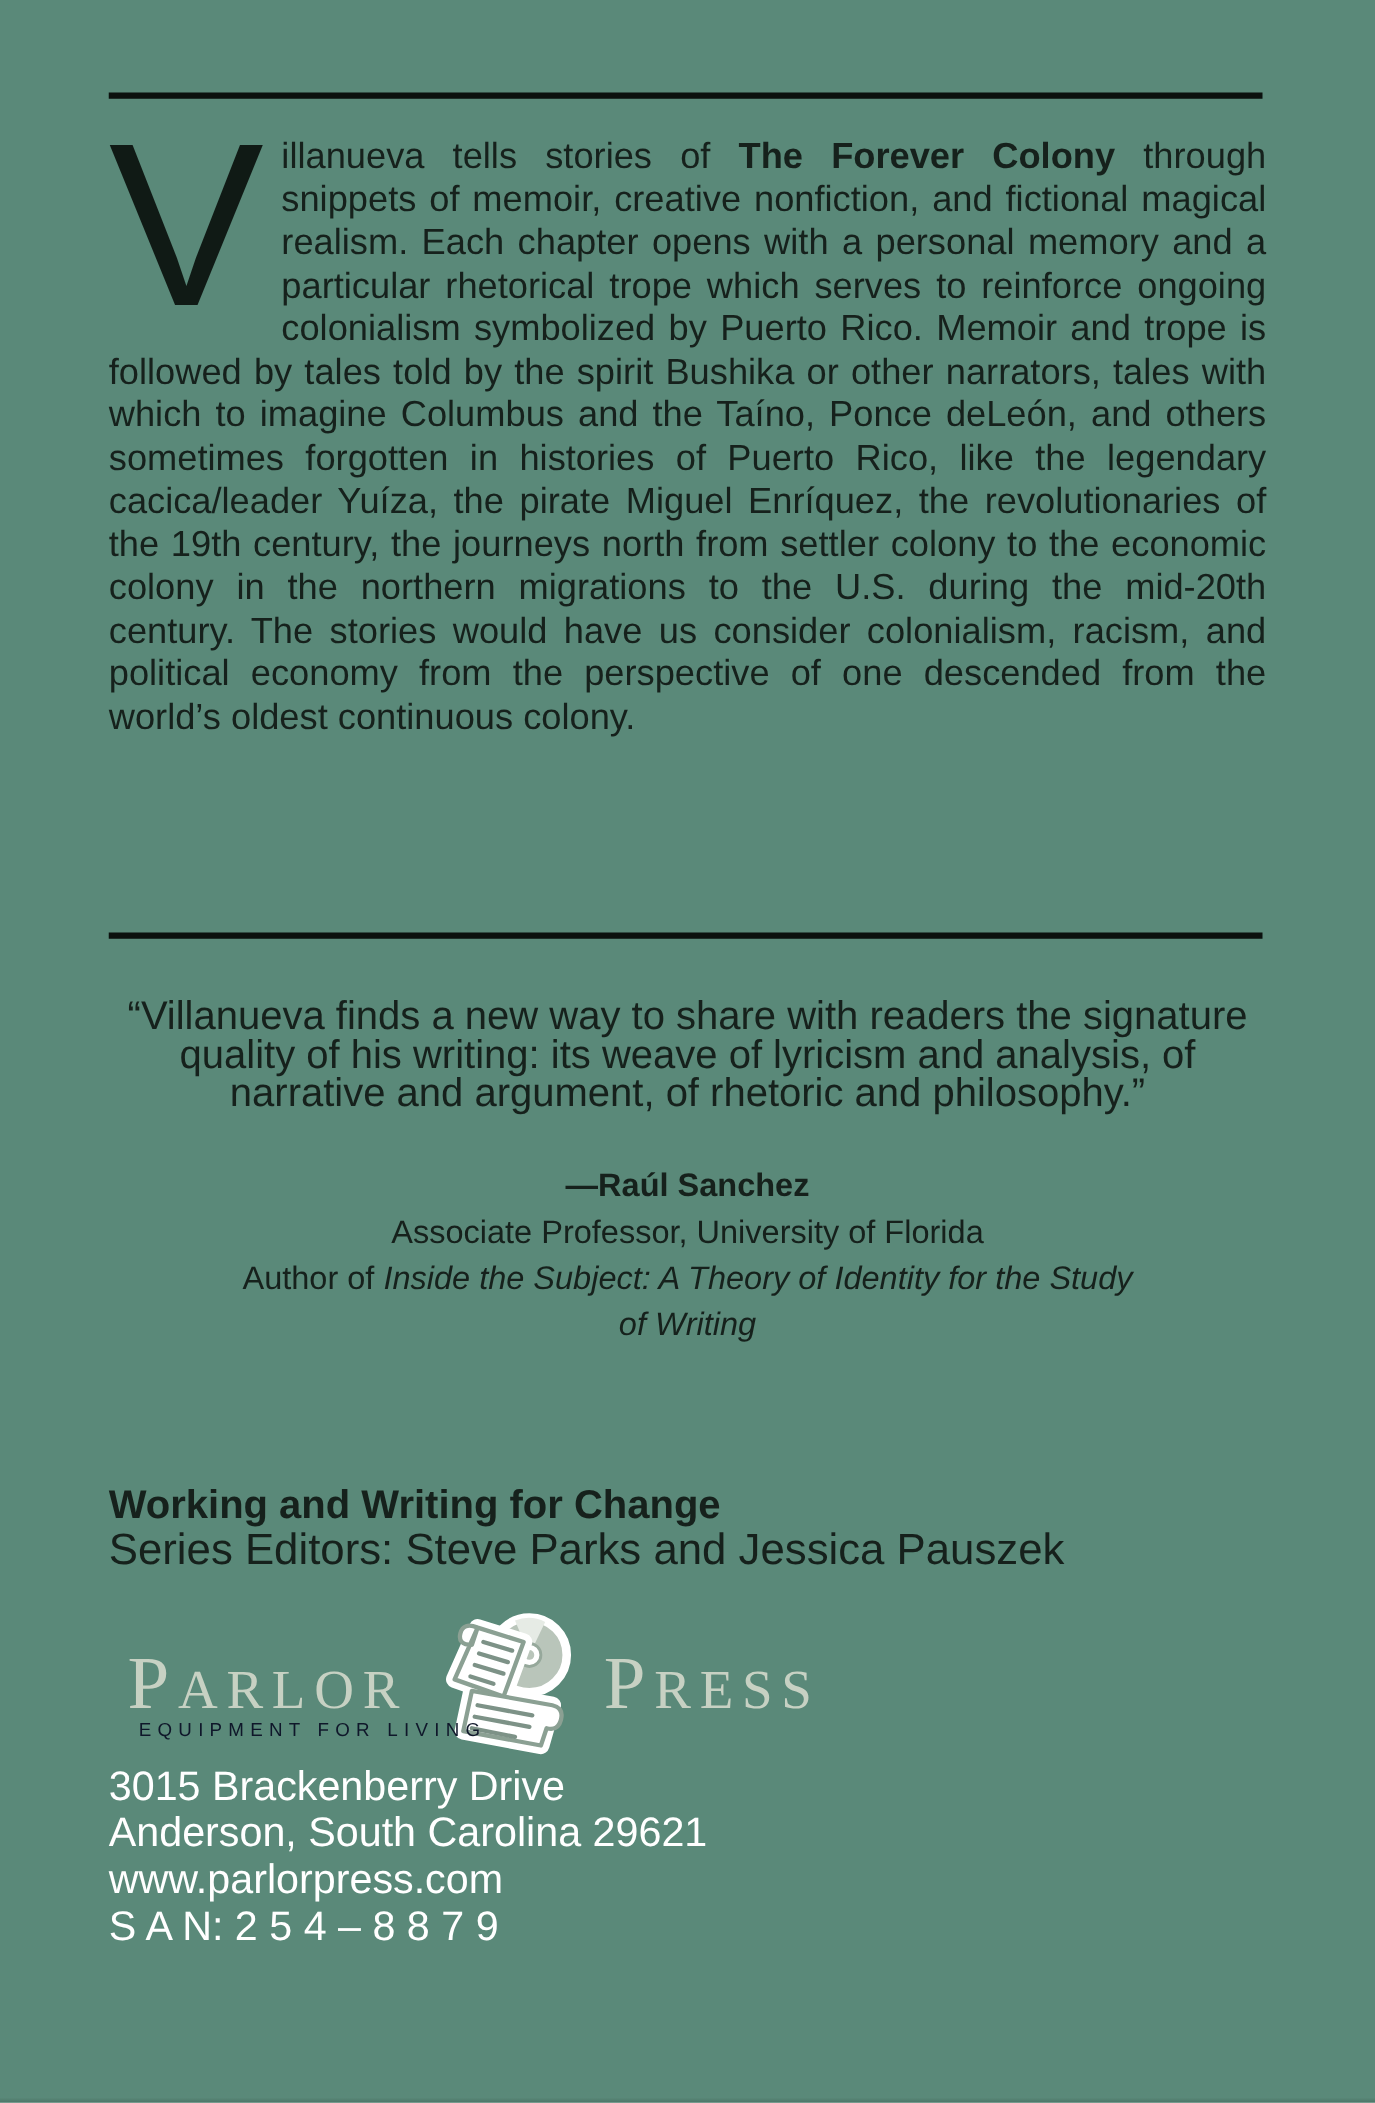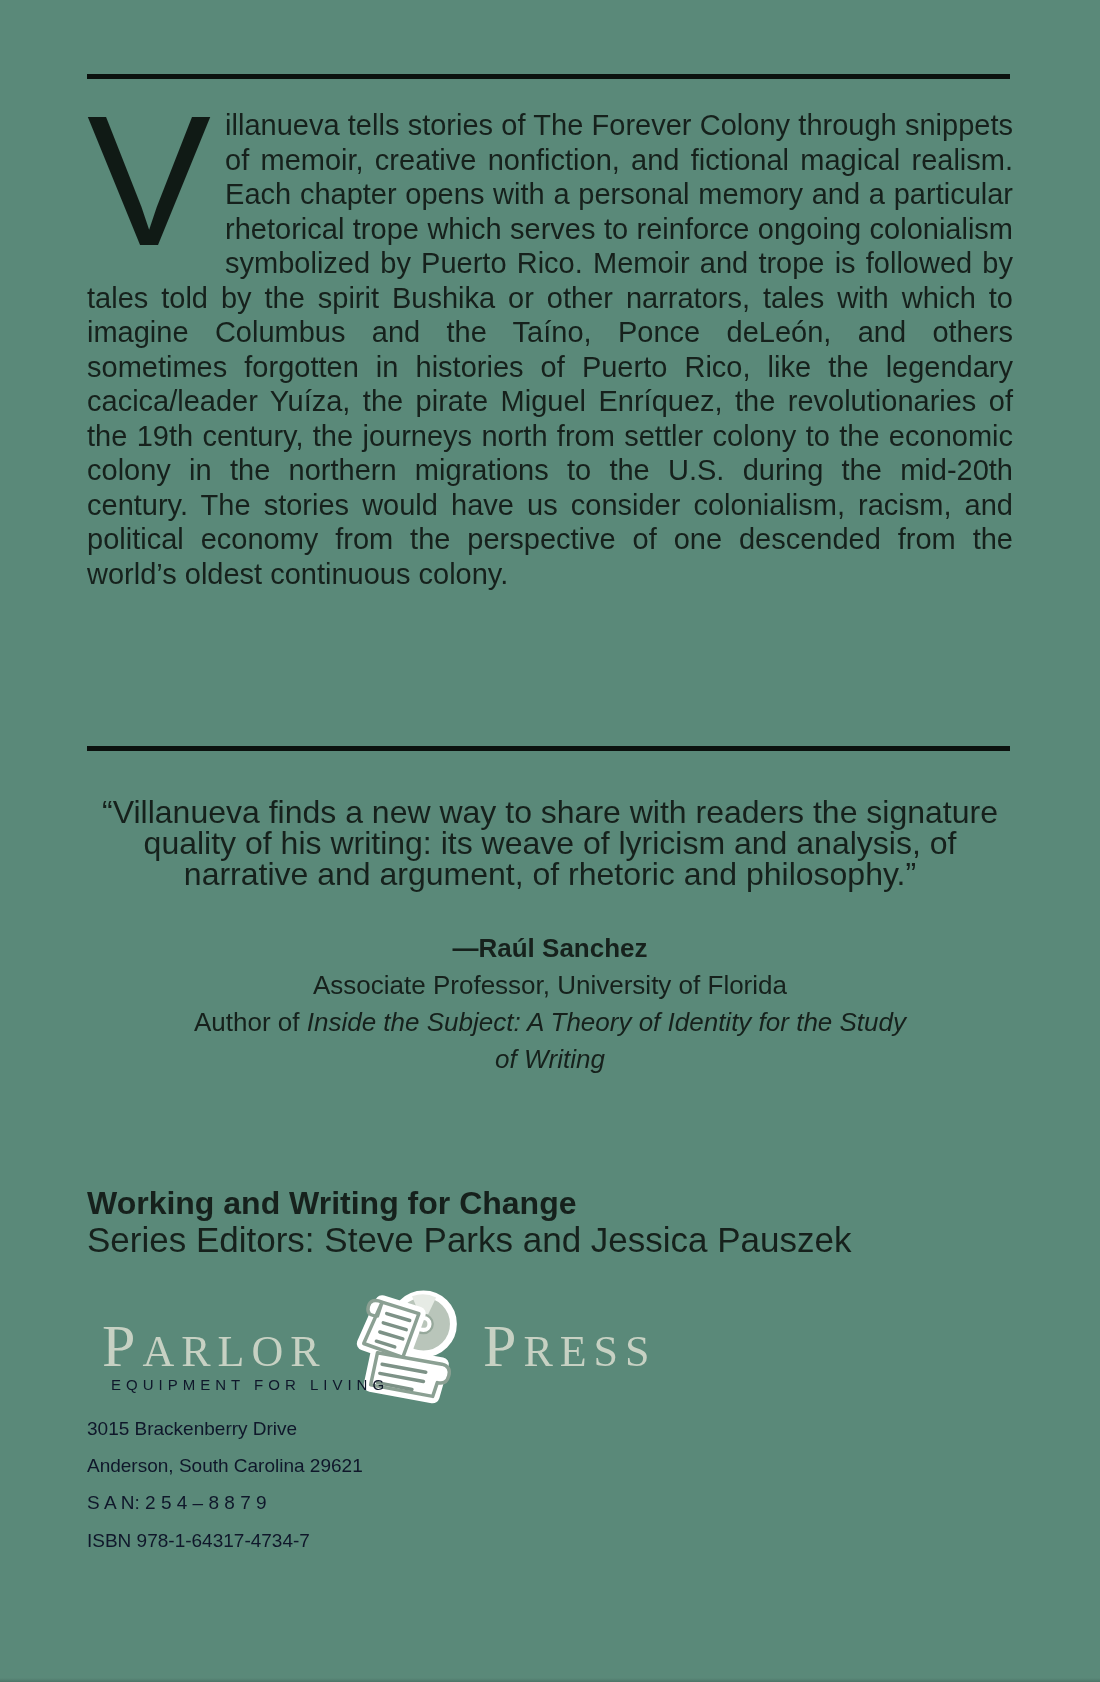--- a/index.html
+++ b/index.html
@@ -35,21 +35,21 @@
   }
   .drop-cap {
     float: left;
     font-size: 186px;
     line-height: 138px;
     height: 138px;
     margin: 4px 14px 0 0;
     font-weight: 400;
     color: #101a15;
   }
-  .book-title { font-weight: normal; margin-top: 44px; }
+  .book-title { font-weight: bold; margin-top: 44px; }
 
   .endorsement {
     position: absolute;
     left: 87px;
     top: 797px;
     width: 926px;
     text-align: center;
     font-size: 32px;
     line-height: 31px;
   }
@@ -117,23 +117,23 @@
     letter-spacing: 5px;
     color: #0f172a;
     white-space: nowrap;
   }
 
   .address {
     position: absolute;
     left: 87px;
     top: 1410px;
     width: 700px;
-    font-size: 19px;
+    font-size: 33px;
     line-height: 37.2px;
-    color: #0f172a;
+    color: #ffffff;
   }
   .bottom-edge {
     position: absolute;
     left: 0; bottom: 0;
     width: 100%;
     height: 4px;
     background: linear-gradient(#5a8979, #4c7568);
   }
 </style>
 </head>
@@ -199,18 +199,18 @@
     </span>
 
     <span class="logo-word logo-press"><span class="initial">P</span><span class="rest">RESS</span></span>
 
     <span class="logo-tagline">EQUIPMENT FOR LIVING</span>
   </div>
 
   <div class="address">
     <div>3015 Brackenberry Drive</div>
     <div>Anderson, South Carolina 29621</div>
+    <div>www.parlorpress.com</div>
     <div>S A N: 2 5 4 – 8 8 7 9</div>
-    <div>ISBN 978-1-64317-4734-7</div>
   </div>
 
   <div class="bottom-edge"></div>
 </div>
 
 </body></html>

